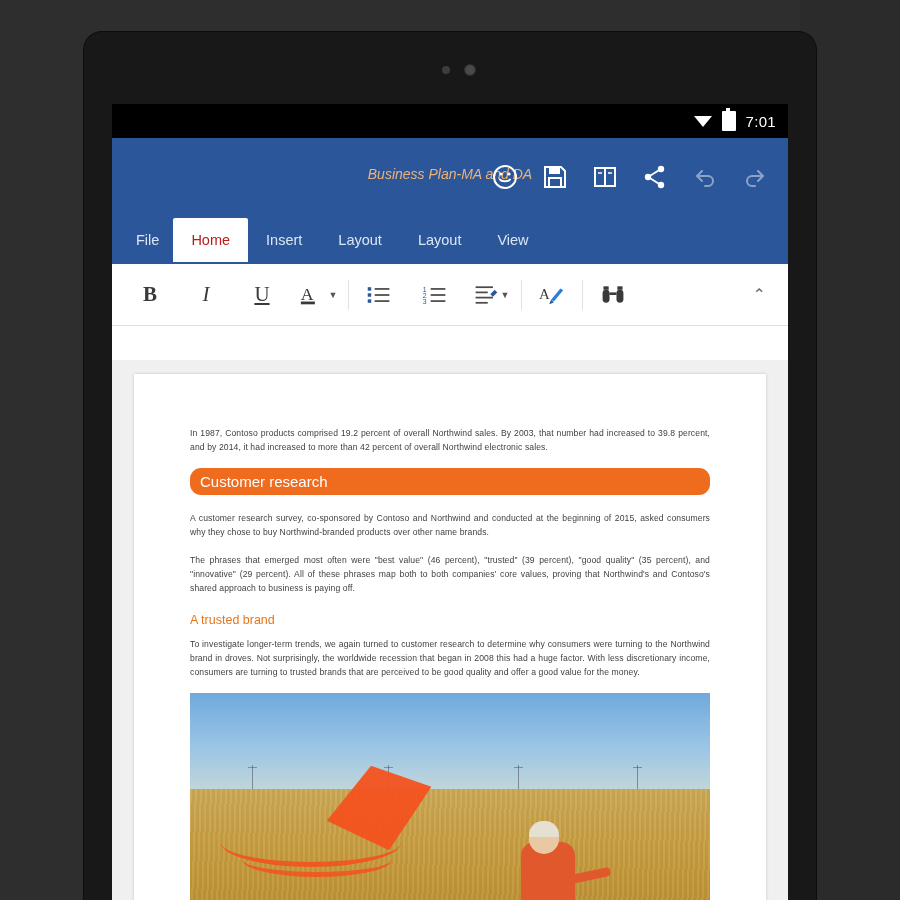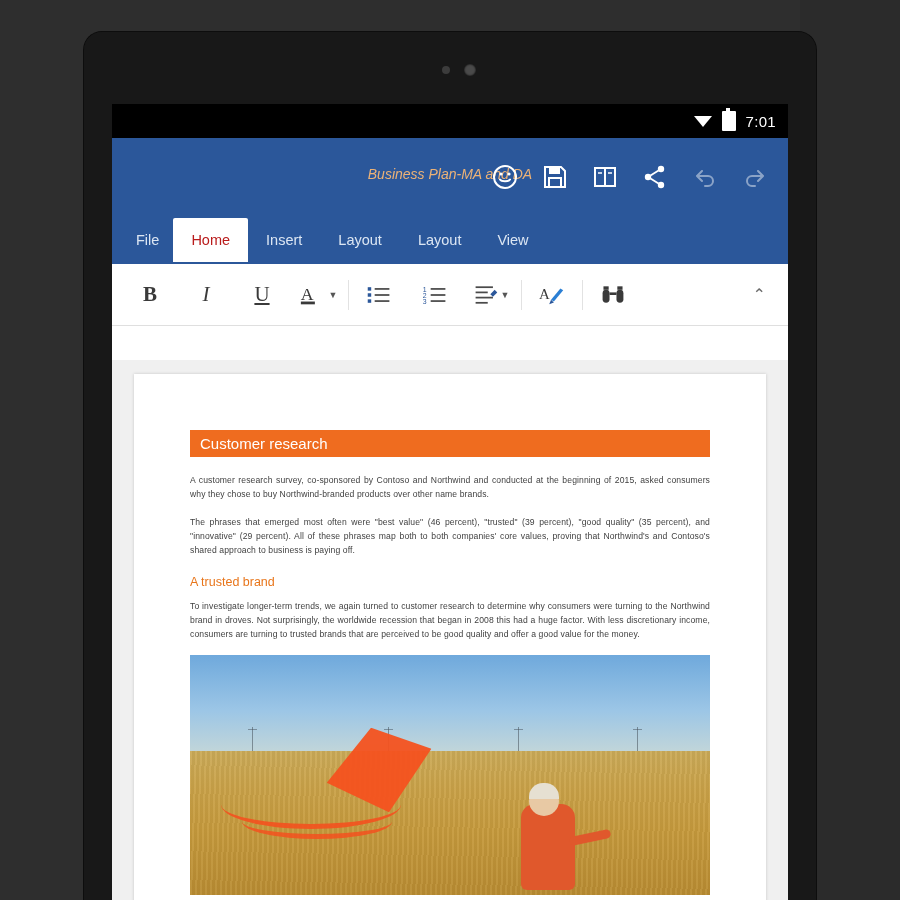--- a/index.html
+++ b/index.html
@@ -257,20 +257,21 @@
     letter-spacing: .1px;
   }
 
   .heading-bar {
     background: #ef6c1f;
     color: #ffffff;
     font-size: 15px;
     padding: 5px 10px;
     margin: 4px 0 16px 0;
     font-family: "Liberation Sans", sans-serif;
+    border-radius: 11px;
   }
 
   .heading-2 {
     color: #e8751a;
     font-size: 12.5px;
     margin: 18px 0 10px 0;
     font-family: "Liberation Sans", sans-serif;
   }
 
   
@@ -554,20 +555,21 @@
             <rect x="20" y="5" width="6" height="4" fill="#3a3a3a"></rect>
           </svg>
         </div>
 
         <div class="collapse-caret">⌃</div>
       </div>
 
       <div class="canvas">
         <div class="page">
 
+          <p class="para">In 1987, Contoso products comprised 19.2 percent of overall Northwind sales. By 2003, that number had increased to 39.8 percent, and by 2014, it had increased to more than 42 percent of overall Northwind electronic sales.</p>
 
           <div class="heading-bar">Customer research</div>
 
           <p class="para">A customer research survey, co-sponsored by Contoso and Northwind and conducted at the beginning of 2015, asked consumers why they chose to buy Northwind-branded products over other name brands.</p>
 
           <p class="para">The phrases that emerged most often were "best value" (46 percent), "trusted" (39 percent), "good quality" (35 percent), and "innovative" (29 percent). All of these phrases map both to both companies' core values, proving that Northwind's and Contoso's shared approach to business is paying off.</p>
 
           <div class="heading-2">A trusted brand</div>
 
           <p class="para">To investigate longer-term trends, we again turned to customer research to determine why consumers were turning to the Northwind brand in droves. Not surprisingly, the worldwide recession that began in 2008 this had a huge factor. With less discretionary income, consumers are turning to trusted brands that are perceived to be good quality and offer a good value for the money.</p>

